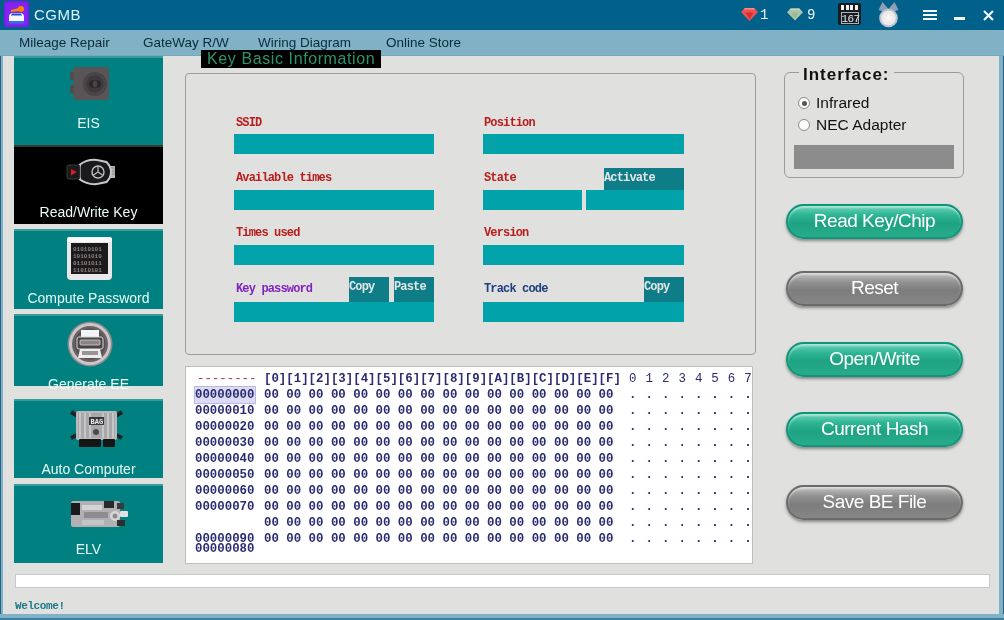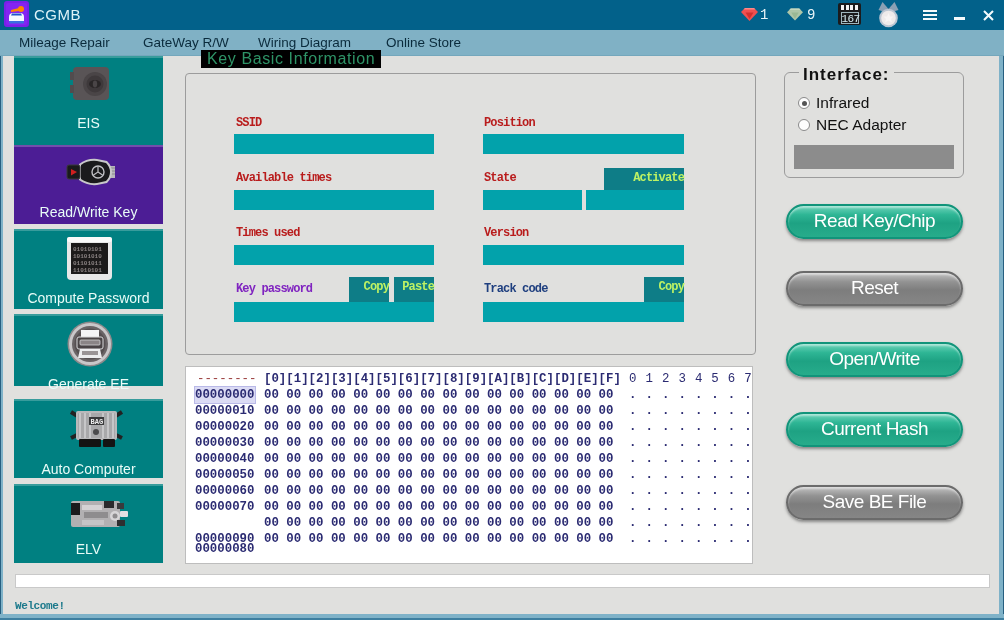--- a/index.html
+++ b/index.html
@@ -14,21 +14,21 @@
 #borderB{left:0;top:614px;width:1004px;height:6px;background:#7FB2C8;border-bottom:2px solid #3E7FA0;box-sizing:border-box;}
 .menuitem{top:35px;font-size:13.5px;color:#0A2B3C;}
 #apptitle{left:34px;top:6px;font-size:15px;color:#DEF3F8;letter-spacing:0.5px;}
 .mono{font-family:"Liberation Mono",monospace;}
 
 .sbtn{left:14px;width:149px;background:#008081;box-shadow:inset 0 2px 0 rgba(255,255,255,0.22);}
 .sbtn .lbl{position:absolute;left:0;width:100%;text-align:center;color:#E8FCF8;font-size:14px;}
 
 .flabel{font-family:"Liberation Mono",monospace;font-weight:bold;font-size:12px;letter-spacing:-0.85px;color:#b91c1c;}
 .finput{background:#02A2AB;height:20px;}
-.tbtn{background:#0E7D87;color:#bef264;font-family:"Liberation Mono",monospace;font-weight:bold;font-size:12px;letter-spacing:-0.85px;text-align:right;line-height:20px;height:30px;}
+.tbtn{background:#0E7D87;color:#e5e5e5;font-family:"Liberation Mono",monospace;font-weight:bold;font-size:12px;letter-spacing:-0.85px;text-align:left;line-height:20px;height:30px;}
 
 .gbox{border:1px solid #9C9C9C;border-radius:4px;box-sizing:border-box;}
 
 .pill{left:786px;width:177px;height:35px;border-radius:17.5px;text-align:center;
  line-height:30px;font-size:19px;letter-spacing:-0.5px;color:#FFFFFF;box-sizing:border-box;}
 .pill.green{border:2px solid #11947A;background:linear-gradient(to bottom,#6ED3BA 0%,#2EB695 28%,#1EA283 55%,#27AC8B 100%);box-shadow:0 2px 3px rgba(90,90,90,0.65),inset 0 2px 2px rgba(255,255,255,0.45);}
 .pill.gray{border:2px solid #6B6B6B;background:linear-gradient(to bottom,#C2C2C2 0%,#939393 28%,#7D7D7D 55%,#868686 100%);box-shadow:0 2px 3px rgba(90,90,90,0.65),inset 0 2px 2px rgba(255,255,255,0.45);}
 
 #hex{left:185px;top:366px;width:568px;height:198px;background:#FFFFFF;border:1px solid #BDBDBD;box-sizing:border-box;}
 .hexrow{position:absolute;font-family:"Liberation Mono",monospace;font-size:12.4px;font-weight:bold;line-height:16px;color:#2B2B72;white-space:pre;}
@@ -97,21 +97,21 @@
   <rect x="4" y="2" width="36" height="33" rx="4" fill="#595456"></rect>
   <rect x="1" y="7" width="4" height="8" fill="#514c4e"></rect>
   <rect x="1" y="20" width="4" height="8" fill="#514c4e"></rect>
   <circle cx="26" cy="19" r="12" fill="#4A4547"></circle>
   <circle cx="26" cy="19" r="8.5" fill="#3E393B"></circle>
   <ellipse cx="26" cy="19" rx="6" ry="4" fill="#2A2627"></ellipse>
   <ellipse cx="26" cy="19" rx="2.2" ry="3.4" fill="#4A4547"></ellipse>
  </svg>
  <div class="lbl" style="top:59px;">EIS</div>
 </div>
-<div class="abs sbtn" style="top:145px;height:79px;background:#4c1d95;">
+<div class="abs sbtn" style="top:145px;height:79px;background:#000000;">
  <svg style="position:absolute;left:51px;top:13px" width="50" height="28" viewBox="0 0 50 28">
   <rect x="43" y="8" width="7" height="12" fill="#B8B8BC"></rect>
   <path d="M44 10 L50 10 M44 13 L50 13 M44 16 L50 16" stroke="#8A8A8E" stroke-width="1"></path>
   <path d="M14 6 Q22 0 32 1 L42 3 Q47 8 47 14 Q47 20 42 25 L32 27 Q22 28 14 22 Z" fill="#C8C8CA"></path>
   <path d="M16 7 Q23 2 32 3 L41 5 Q45 9 45 14 Q45 19 41 23 L32 25 Q23 26 16 21 Z" fill="#1A1A1C"></path>
   <rect x="2" y="7" width="13" height="14" rx="2" fill="#1A1A1C" stroke="#3A3A3C" stroke-width="1"></rect>
   <path d="M6 11 L12 14 L6 17.5 Z" fill="#D02020"></path>
   <circle cx="33" cy="14" r="6" fill="none" stroke="#C0C0C4" stroke-width="1.4"></circle>
   <path d="M33 8.5 L33 14 L28.5 17 M33 14 L37.5 17" stroke="#C0C0C4" stroke-width="1.2" fill="none"></path>
  </svg>

